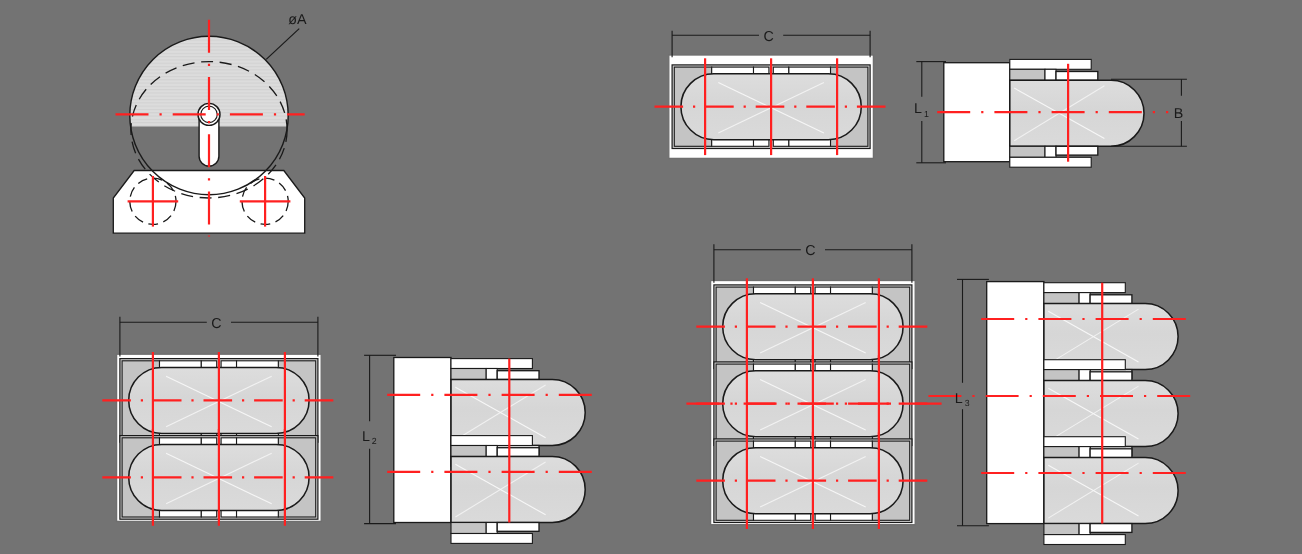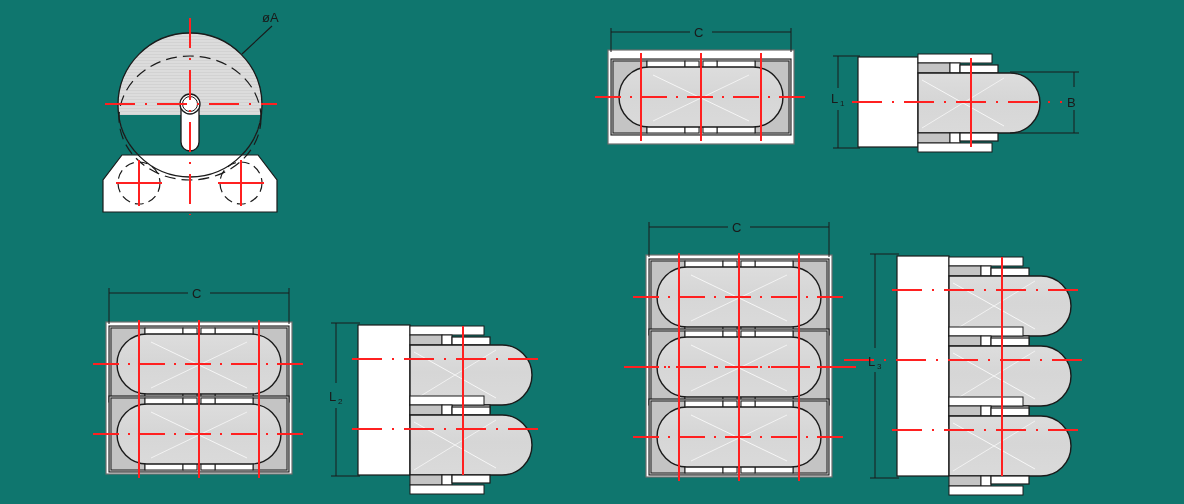--- a/index.html
+++ b/index.html
@@ -7,21 +7,21 @@
     padding: 0;
     background: #ffffff;
   }
   body {
     font-family: "Liberation Sans", sans-serif;
   }
   #drawing-root {
     position: relative;
     width: 1184px;
     height: 504px;
-    background: #0f766e;
+    background: #737373;
     overflow: hidden;
   }
   svg.cad {
     display: block;
     width: 1184px;
     height: 504px;
   }
   .dim-label {
     font-family: "Liberation Sans", sans-serif;
     font-size: 13px;

